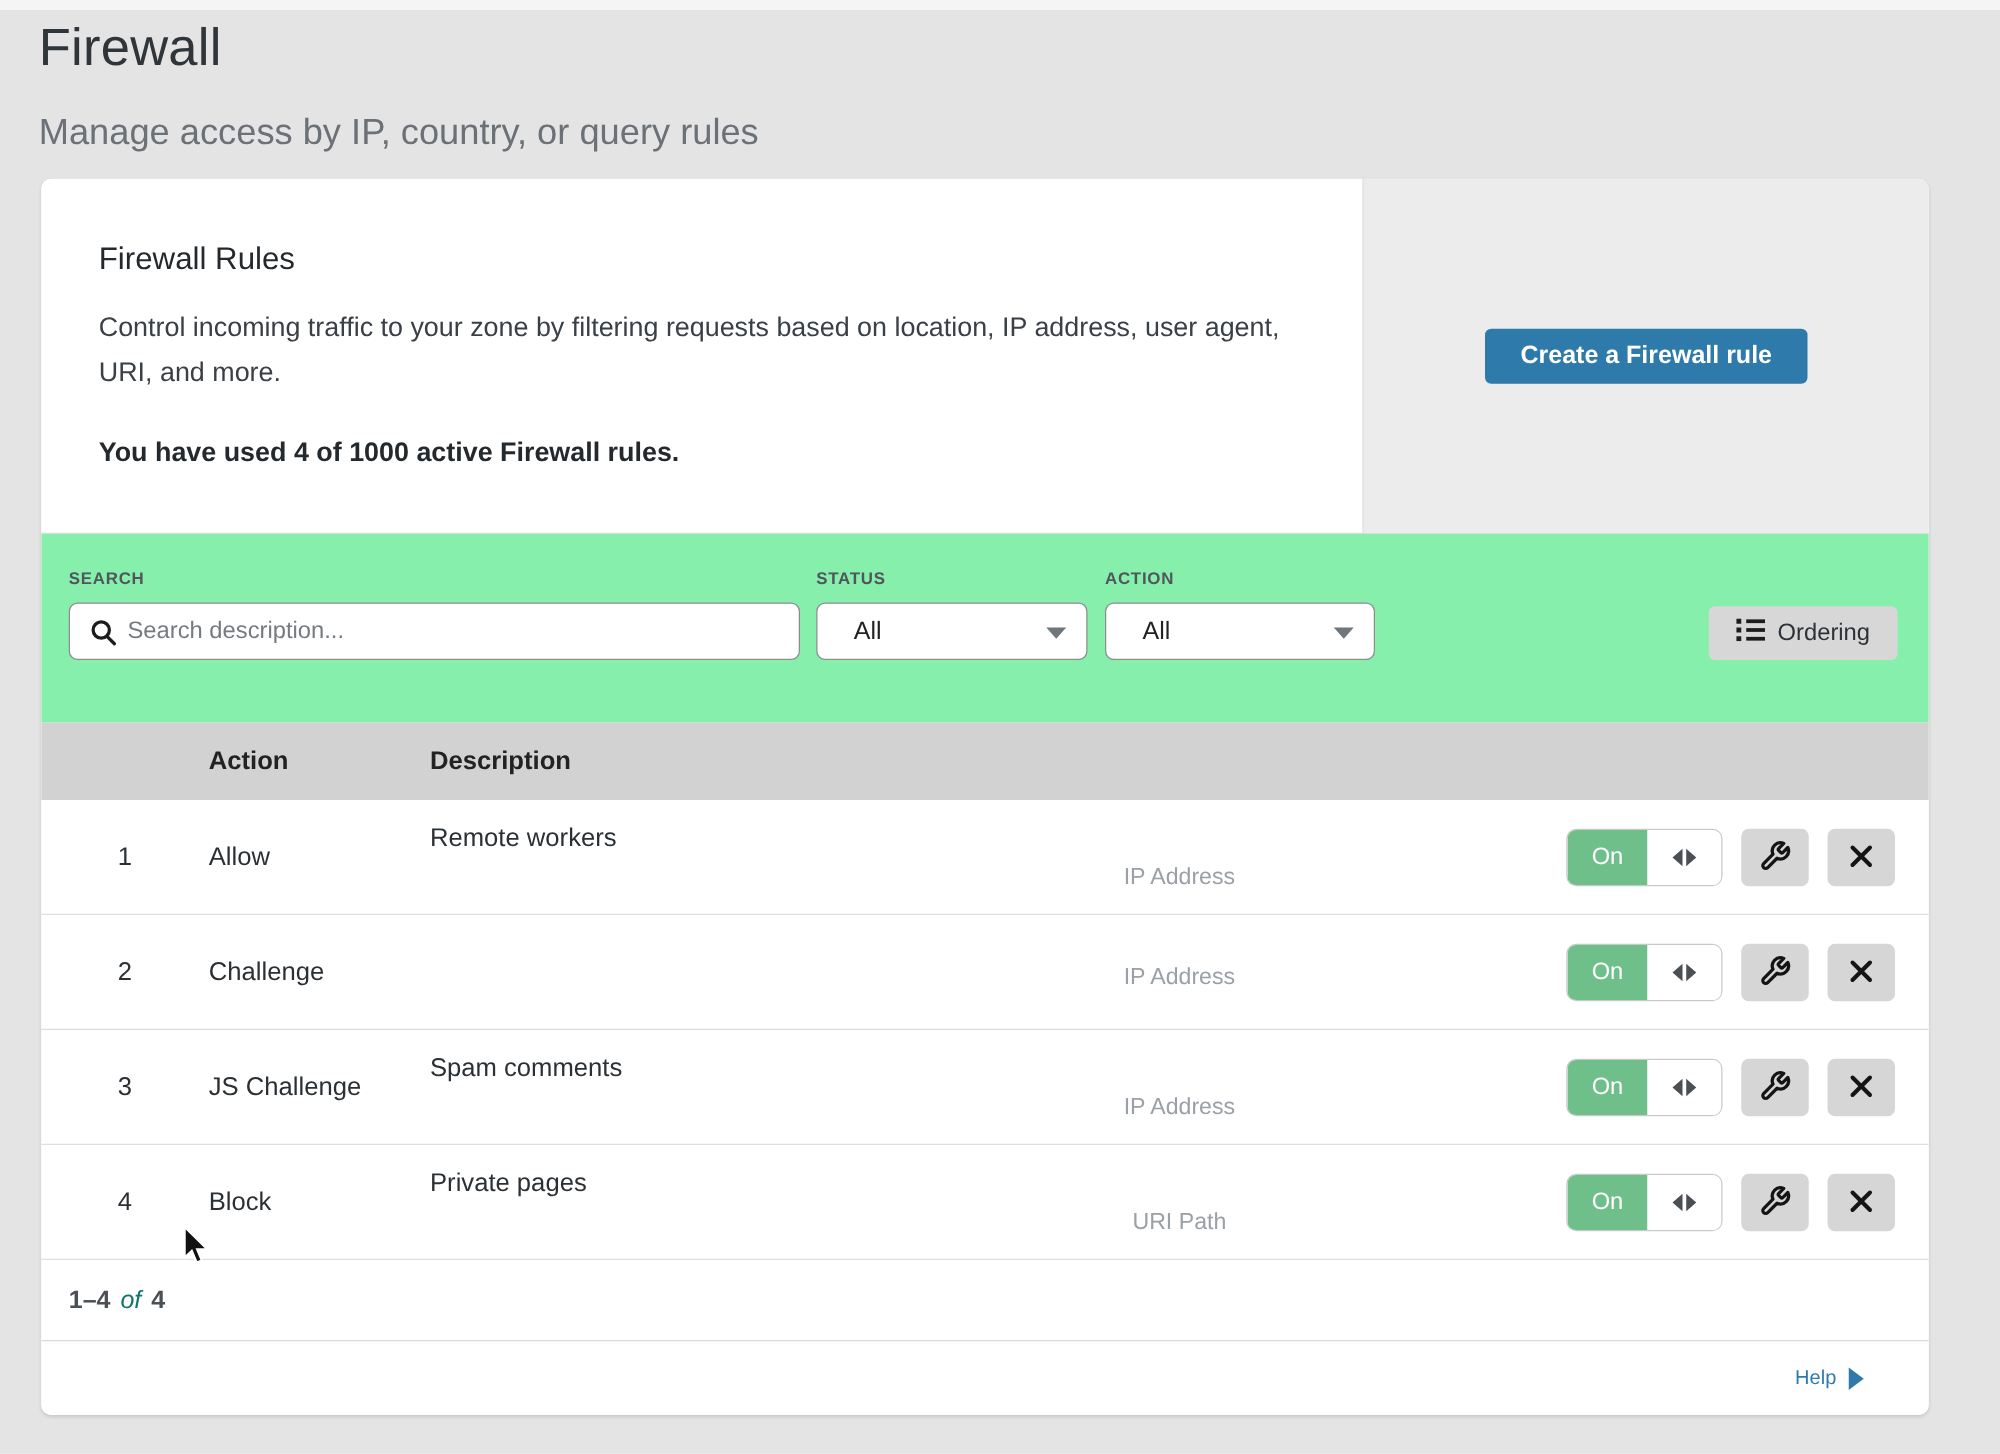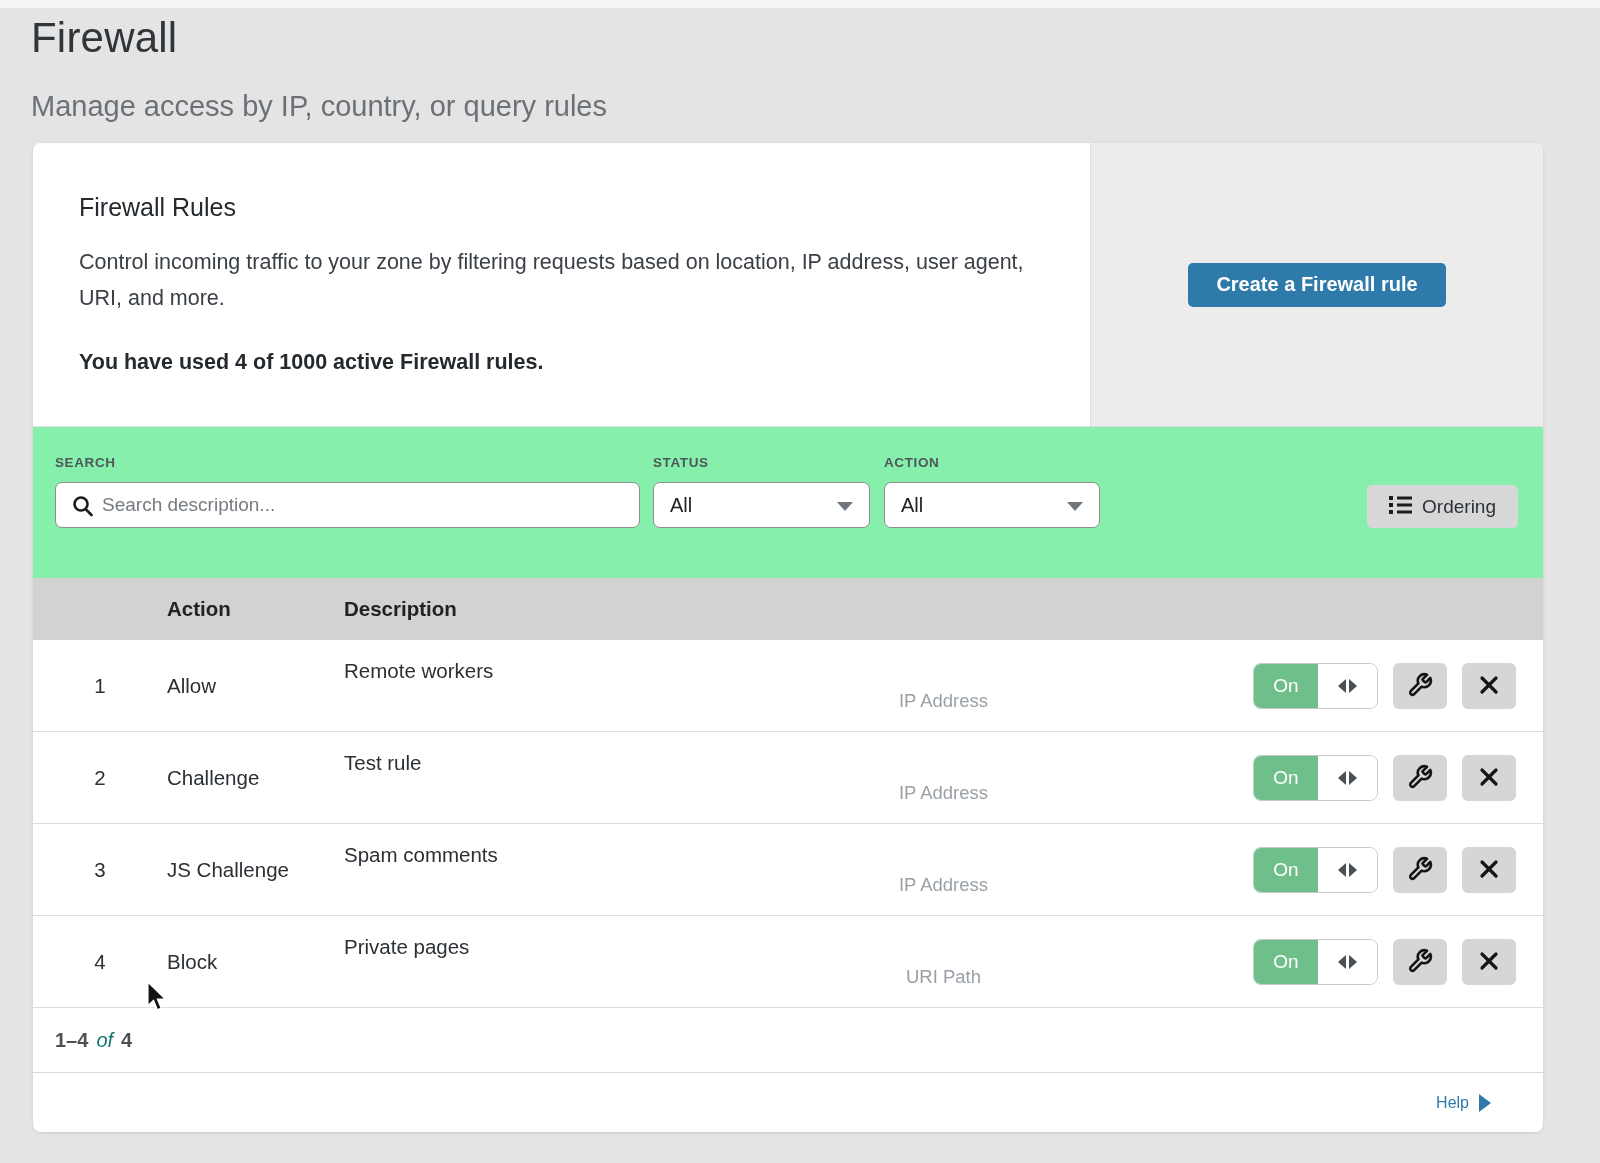--- a/index.html
+++ b/index.html
@@ -60,21 +60,21 @@
   }
   .search-box input {
     width: 100%; height: 100%; border: none; outline: none; background: transparent;
     font-family: inherit; font-size: 19px; color: #333;
     padding-left: 46px;
   }
   .search-box input::placeholder { color: #757b80; }
   .search-icon-wrap { position: absolute; left: 15px; top: 11px; }
   .select-box {
     height: 46px; border: 1px solid #8e8e8e; border-radius: 7px; background: #fff;
-    display: flex; align-items: center; padding: 0 16px; cursor: pointer;
+    display: flex; align-items: center; padding: 0 29px; cursor: pointer;
     font-size: 20px; color: #222; position: relative;
   }
   .tri-down {
     position: absolute; right: 16px; top: 19px;
     width: 0; height: 0; border-left: 8px solid transparent;
     border-right: 8px solid transparent; border-top: 9px solid #6f767c;
   }
   .btn-ordering {
     position: absolute; right: 25px; top: 58px;
     height: 43px; padding: 0 22px; border: none; border-radius: 5px;
@@ -240,21 +240,20 @@
           </svg>
         </span>
       </button>
     </div>
   </div>
 
   <div class="rule-row">
     <div class="col-num">2</div>
     <div class="col-action">Challenge</div>
     <div class="col-desc">
-      <div class="desc-title">Test rule</div>
       <div class="desc-sub">IP Address</div>
     </div>
     <div class="controls">
       <div class="toggle">
         <span class="toggle-on">On</span>
         <span class="toggle-knob">
             <i class="tri-l"></i>
             <i class="tri-r"></i>
           </span>
       </div>

